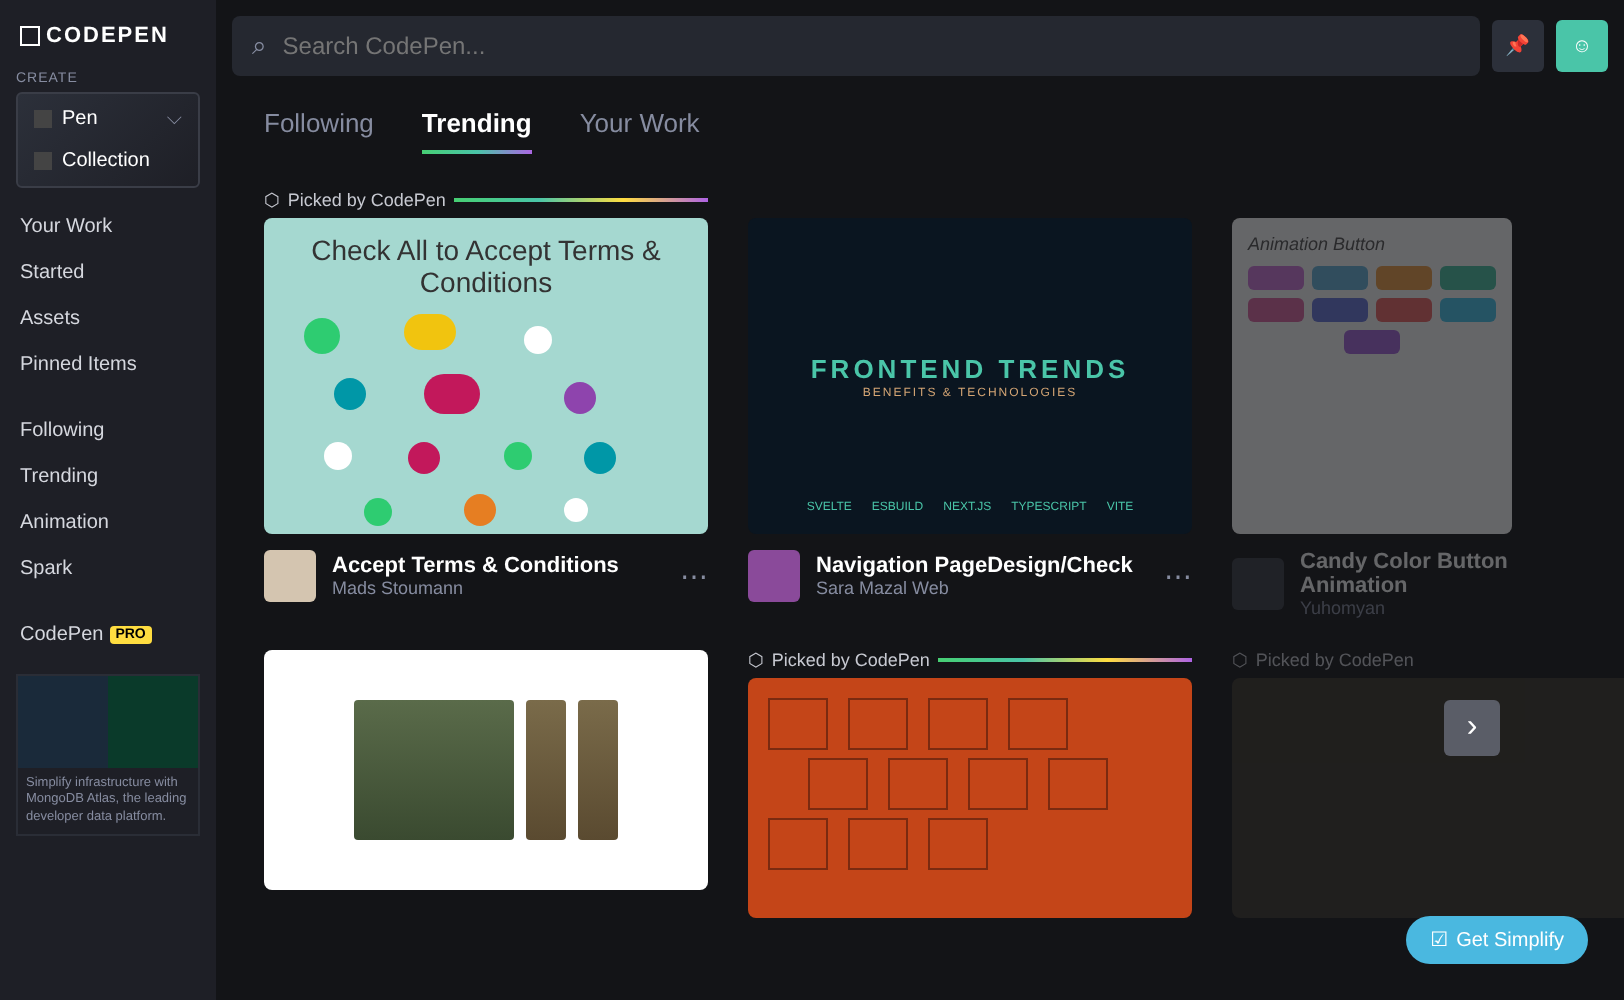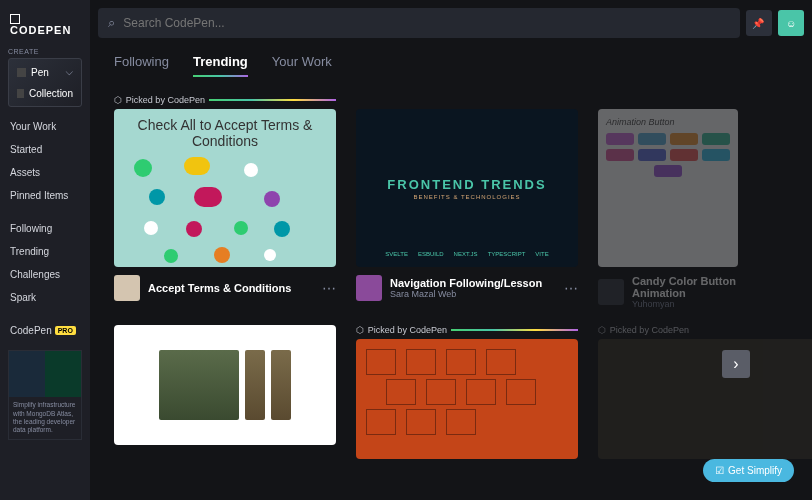--- a/index.html
+++ b/index.html
@@ -1,18 +1,18 @@
 <!DOCTYPE html>
 <html><head>
 <meta charset="utf-8">
 <style>
 *{margin:0;padding:0;box-sizing:border-box;font-family:-apple-system,BlinkMacSystemFont,"Segoe UI",sans-serif}
 body{background:#131417;color:#fff;width:812px;height:500px;overflow:hidden;position:relative}
 .app{display:flex;height:100%}
-.sidebar{width:90px;background:#1e1f26;display:flex;flex-direction:column;padding:8px;font-size:10px}
+.sidebar{width:108px;background:#1e1f26;display:flex;flex-direction:column;padding:8px;font-size:10px}
 .logo{font-weight:900;font-size:11px;letter-spacing:1px;padding:4px 2px 6px}
 .logo-box{display:inline-block;width:10px;height:10px;border:1px solid #fff;margin-right:3px;vertical-align:middle}
 .sec-label{font-size:7px;color:#868ca0;margin:6px 0 3px;letter-spacing:0.5px}
 .create-box{background:linear-gradient(135deg,#2c303a,#1e1f26);border:1px solid #3a3d47;border-radius:3px;padding:2px}
 .create-item{display:flex;align-items:center;padding:5px 6px;cursor:pointer;font-size:10px}
 .ci-icon{width:9px;height:9px;background:#444;margin-right:5px}
 .chev{margin-left:auto;color:#868ca0}
 .nav-item{padding:6px 2px;font-size:10px;cursor:pointer;color:#d5d7de}
 .nav-item.pro{display:flex;align-items:center}
 .pro-badge{background:#ffdd40;color:#000;font-size:7px;font-weight:700;padding:1px 3px;border-radius:2px;margin-left:3px}
@@ -85,21 +85,21 @@
       </div>
     </div>
     <div style="height:8px"></div>
     <div class="nav-item">Your Work</div>
     <div class="nav-item">Started</div>
     <div class="nav-item">Assets</div>
     <div class="nav-item">Pinned Items</div>
     <div style="height:10px"></div>
     <div class="nav-item">Following</div>
     <div class="nav-item">Trending</div>
-    <div class="nav-item">Challenges</div>
+    <div class="nav-item">Animation</div>
     <div class="nav-item">Spark</div>
     <div style="height:10px"></div>
     <div class="nav-item pro">
       <span>CodePen</span>
       <span class="pro-badge">PRO</span>
     </div>
     <div class="promo">
       <div class="promo-img">
           <div style="background:#1a2a3a"></div>
           <div style="background:#0a3a2a"></div>
@@ -147,20 +147,21 @@
               <span class="blob" style="background:#0097a7;width:16px;height:16px;left:160px;top:72px"></span>
               <span class="blob" style="background:#2ecc71;width:14px;height:14px;left:50px;top:100px"></span>
               <span class="blob" style="background:#e67e22;width:16px;height:16px;left:100px;top:98px"></span>
               <span class="blob" style="background:#fff;width:12px;height:12px;left:150px;top:100px"></span>
             </div>
           </div>
           <div class="meta">
             <div class="ava" style="background:#d4c5b0"></div>
             <div class="meta-txt">
               <div class="meta-title">Accept Terms &amp; Conditions</div>
+              <div class="meta-auth">Mads Stoumann</div>
             </div>
             <div class="dots">⋯</div>
           </div>
         </div>
 
         <div class="card">
           <div class="picked" style="visibility:hidden">
               <span>⬡</span>
               <span>x</span>
             </div>
@@ -171,21 +172,21 @@
               <span>SVELTE</span>
                 <span>ESBUILD</span>
                 <span>NEXT.JS</span>
                 <span>TYPESCRIPT</span>
                 <span>VITE</span>
             </div>
           </div>
           <div class="meta">
             <div class="ava" style="background:#8a4a9a"></div>
             <div class="meta-txt">
-              <div class="meta-title">Navigation Following/Lesson</div>
+              <div class="meta-title">Navigation PageDesign/Check</div>
               <div class="meta-auth">Sara Mazal Web</div>
             </div>
             <div class="dots">⋯</div>
           </div>
         </div>
 
         <div class="card faded">
           <div class="picked" style="visibility:hidden">
               <span>⬡</span>
               <span>x</span>

